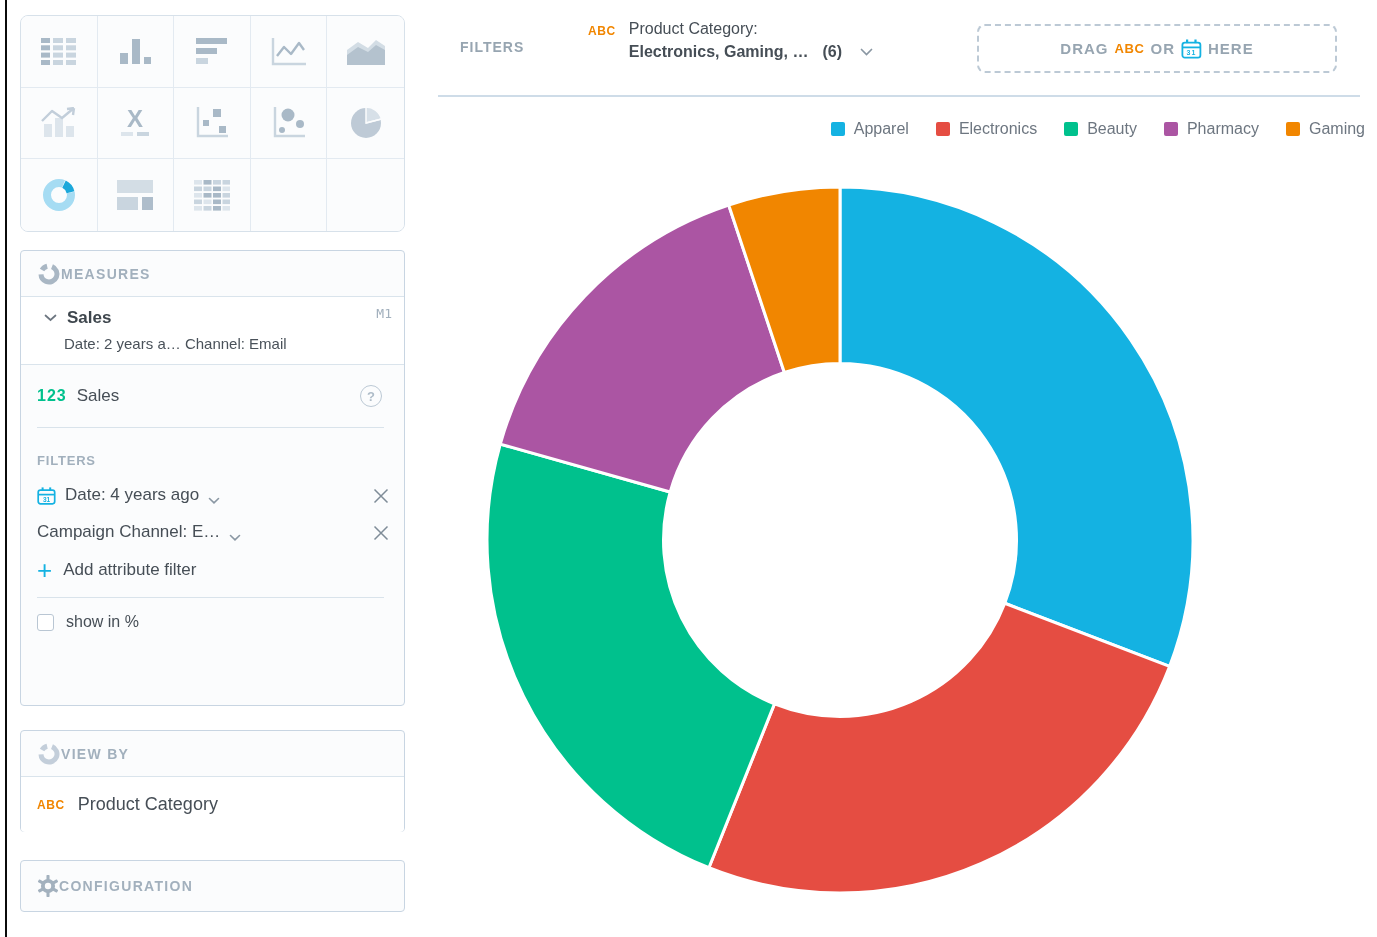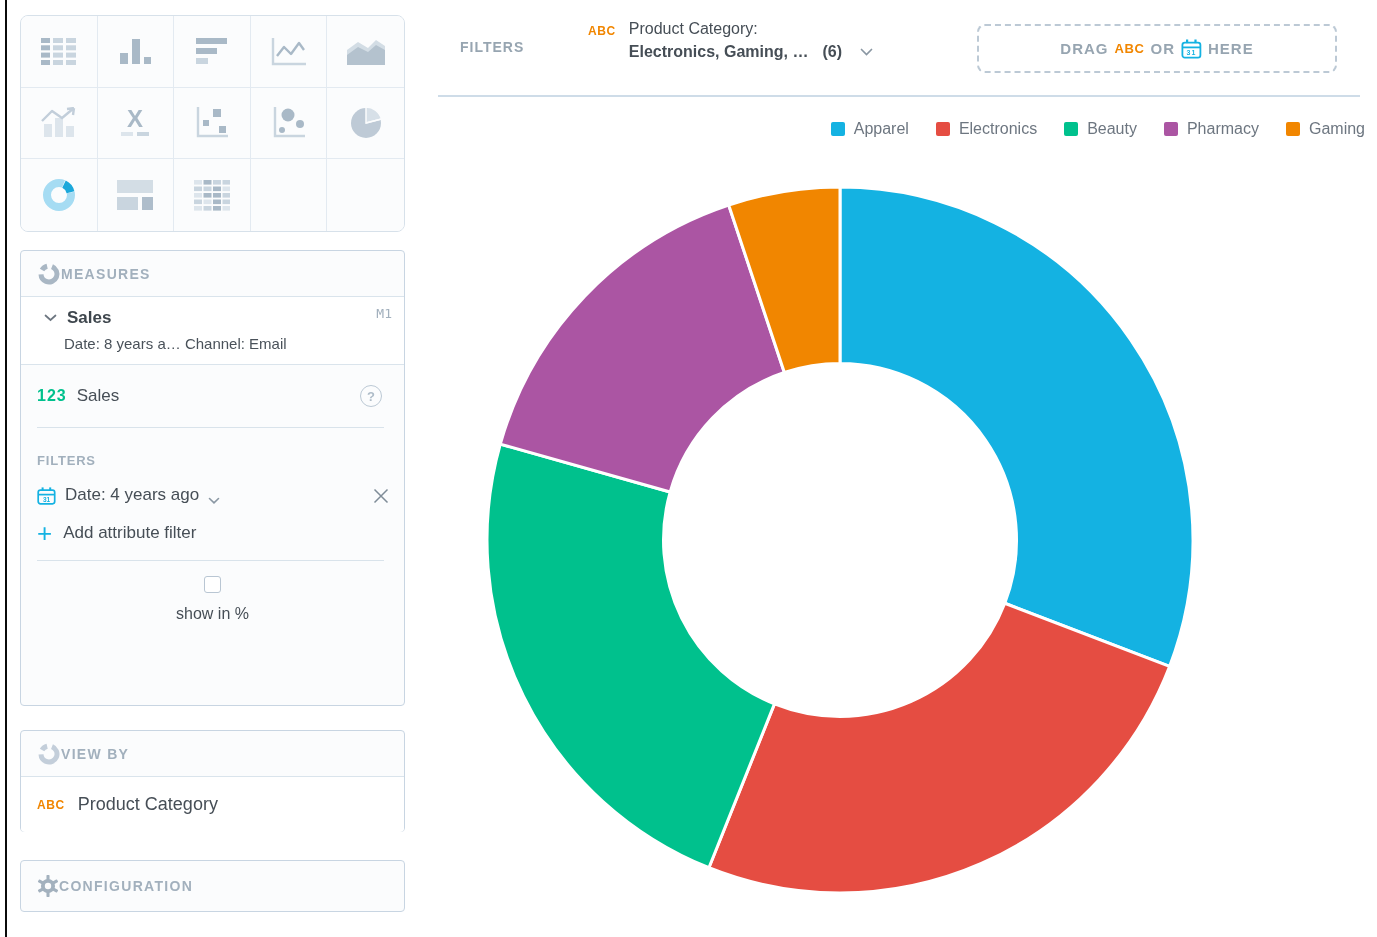--- a/index.html
+++ b/index.html
@@ -39,21 +39,21 @@
   .help-circle { margin-left:auto; margin-right:6px; width:22px; height:22px; border:1.5px solid #BCC9D5;
     border-radius:50%; color:#AEBCC8; font-size:13px; font-weight:bold; display:flex;
     align-items:center; justify-content:center; cursor:pointer; }
   .inset-divider { margin:0 0 0 16px; width:347px; height:1px; background:#D9E3EB; }
   .filters-label { padding:0 16px; color:#A2B0BD; font-weight:bold; font-size:13px; letter-spacing:0.8px; }
   .filter-row { display:flex; align-items:flex-end; padding:0 14px 0 16px; font-size:17px; }
   .chev { flex:none; margin-left:9px; }
   .x-btn { margin-left:auto; cursor:pointer; }
   .add-filter { display:flex; align-items:center; gap:11px; padding:0 16px; font-size:17px; cursor:pointer; }
   .plus { color:#14B2E2; font-size:26px; font-weight:300; line-height:20px; }
-  .checkbox-row { display:flex; align-items:center; gap:12px; padding:0 16px; font-size:16px;flex-direction:column; }
+  .checkbox-row { display:flex; align-items:center; gap:12px; padding:0 16px; font-size:16px; }
   .checkbox { width:17px; height:17px; background:#fff; border:1px solid #B9C6D3; border-radius:3px; cursor:pointer; }
   .abc-tag { color:#F18600; font-weight:bold; font-size:12px; letter-spacing:0.6px; }
   .viewby-item { background:#fff; border-top:1px solid #DAE4EC; height:56px; display:flex;
     align-items:center; gap:13px; padding-left:16px; font-size:18px;
     border-radius:0 0 4px 4px; }
 
   
   #topbar-label { left:460px; top:39px; color:#97A5B1; font-weight:bold; font-size:14px; letter-spacing:1px; }
   #filter-chip { left:588px; top:20px; display:flex; gap:13px; cursor:pointer; }
   .chip-line1 { font-size:16px; }
@@ -215,21 +215,21 @@
   </div>
 
   <div class="measure-card">
     <div class="measure-title-row">
       <svg width="13" height="8" class="chev" style="margin-left:7px">
         <path d="M1.5 1.5 L6.5 6 L11.5 1.5" stroke="#6D7680" stroke-width="1.7" fill="none" stroke-linecap="round"></path>
       </svg>
       <span class="measure-name">Sales</span>
       <span class="measure-tag">M1</span>
     </div>
-    <div class="measure-sub">Date: 8 years a… Channel: Email</div>
+    <div class="measure-sub">Date: 2 years a… Channel: Email</div>
   </div>
 
   <div class="m-row" style="height:62px">
     <span class="green-123">123</span>
     <span class="m-item-label">Sales</span>
     <span class="help-circle">?</span>
   </div>
   <div class="inset-divider"></div>
 
   <div class="filters-label" style="margin-top:25px">FILTERS</div>
@@ -244,20 +244,29 @@
     </svg>
     <span>Date: 4 years ago</span>
     <svg width="12" height="8" class="chev">
       <path d="M1.5 1.5 L6 5.8 L10.5 1.5" stroke="#8A97A3" stroke-width="1.6" fill="none" stroke-linecap="round"></path>
     </svg>
     <svg width="18" height="18" class="x-btn">
       <path d="M2.5 2.5 L15.5 15.5 M15.5 2.5 L2.5 15.5" stroke="#7F8C98" stroke-width="1.5"></path>
     </svg>
   </div>
 
+  <div class="filter-row" style="margin-top:17px">
+    <span>Campaign Channel: E…</span>
+    <svg width="12" height="8" class="chev">
+      <path d="M1.5 1.5 L6 5.8 L10.5 1.5" stroke="#8A97A3" stroke-width="1.6" fill="none" stroke-linecap="round"></path>
+    </svg>
+    <svg width="18" height="18" class="x-btn">
+      <path d="M2.5 2.5 L15.5 15.5 M15.5 2.5 L2.5 15.5" stroke="#7F8C98" stroke-width="1.5"></path>
+    </svg>
+  </div>
 
   <div class="add-filter" style="margin-top:18px">
     <span class="plus">+</span>
     <span>Add attribute filter</span>
   </div>
 
   <div class="inset-divider" style="margin-top:17px"></div>
 
   <div class="checkbox-row" style="margin-top:15px">
     <span class="checkbox"></span>

